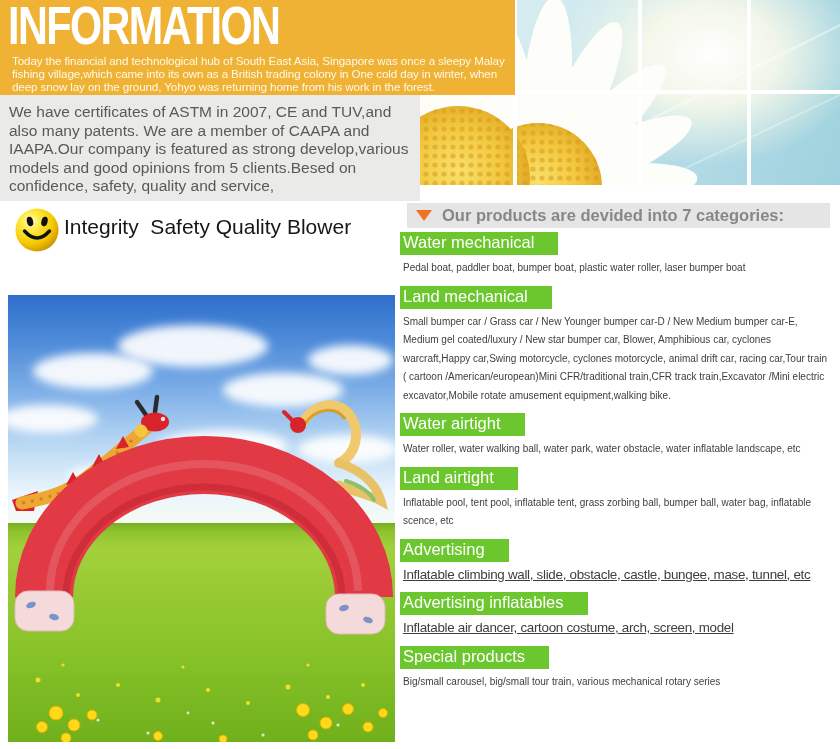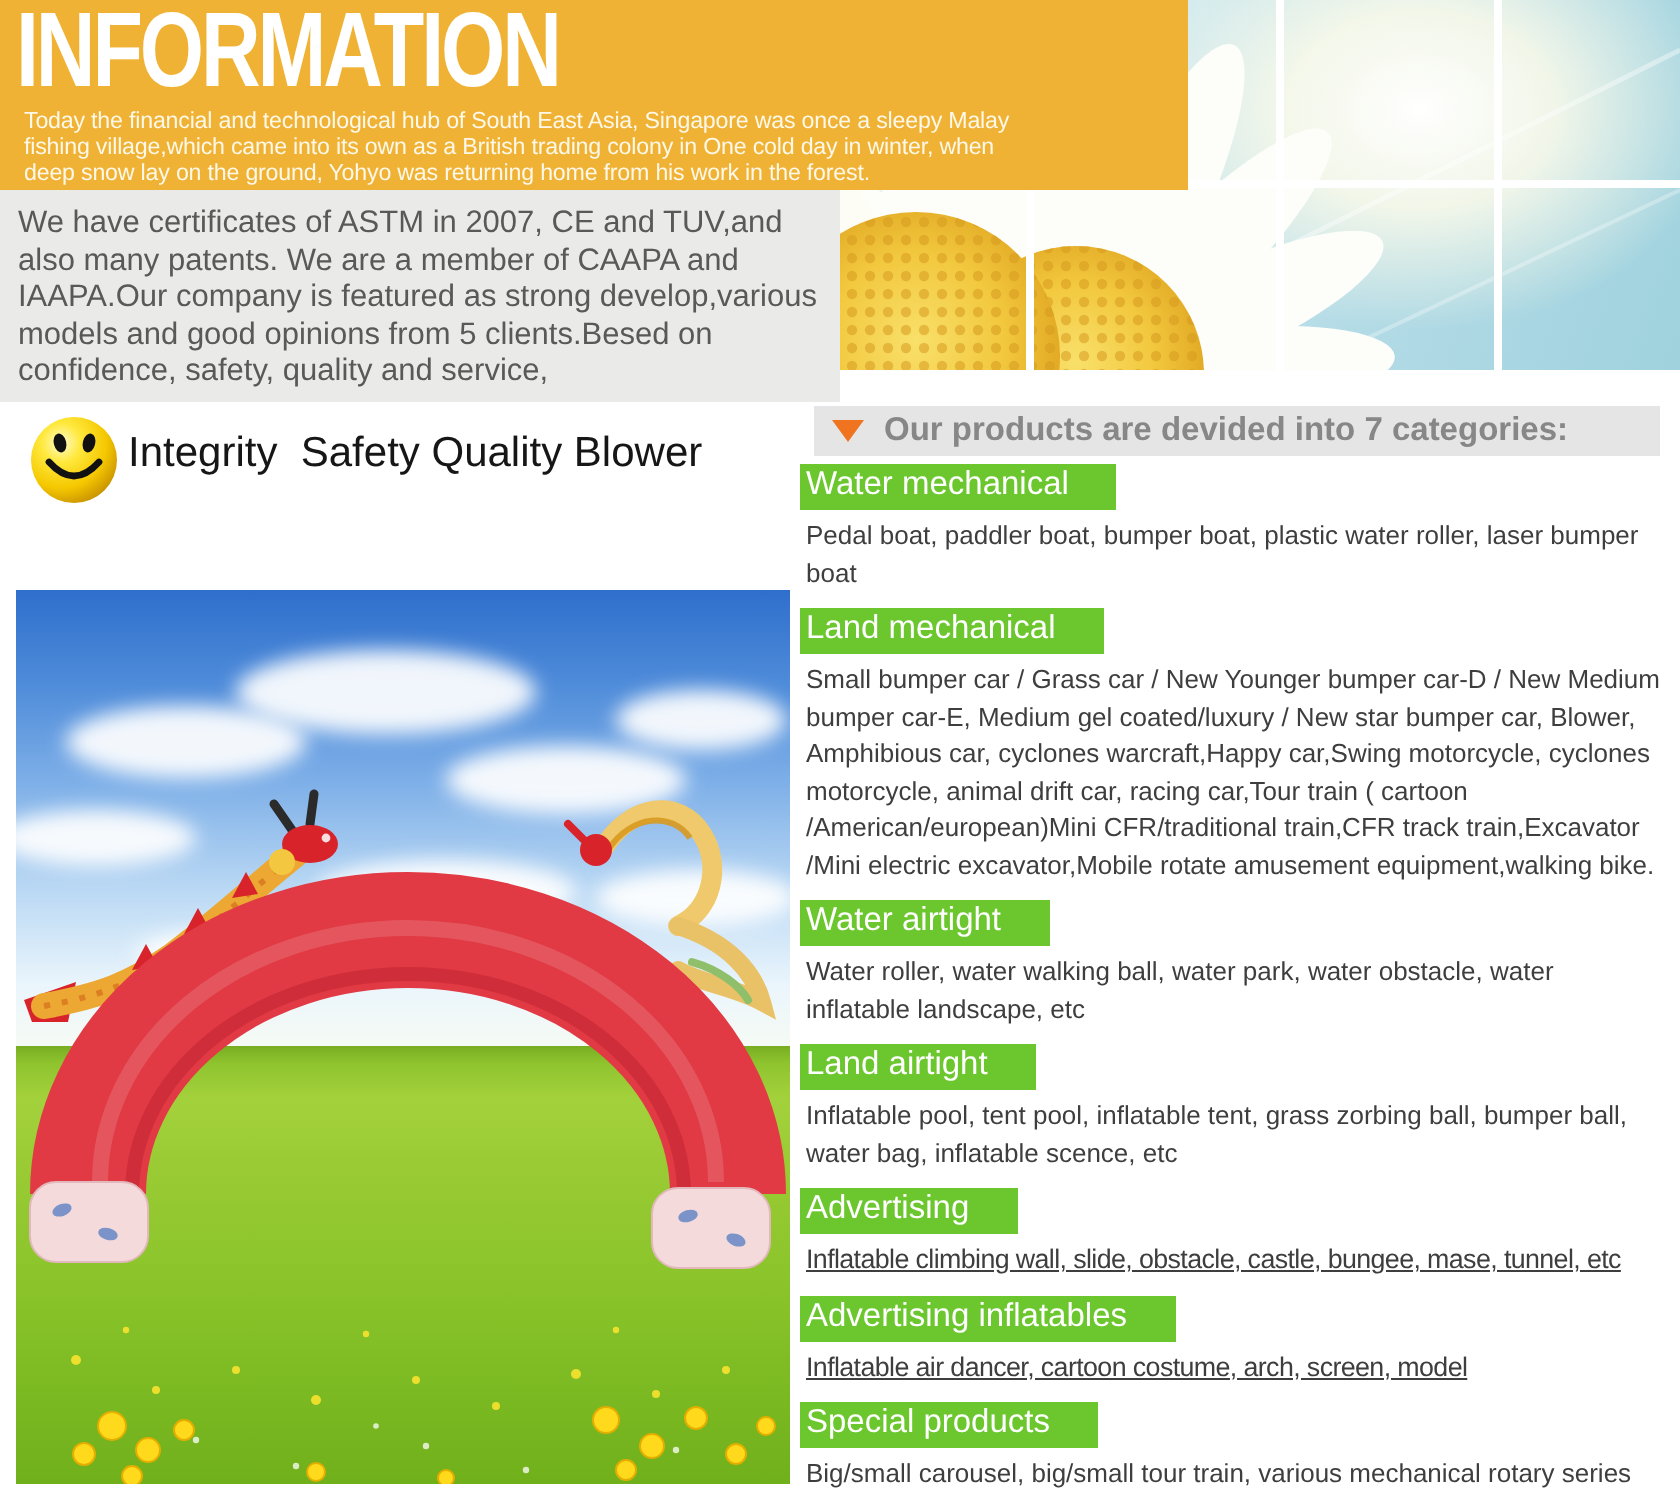--- a/index.html
+++ b/index.html
@@ -10,21 +10,21 @@
   .mosaic{position:absolute;left:420px;top:0;width:420px;height:185px;z-index:1;
           background:linear-gradient(110deg,#e3f1f3 0%,#cfe9ef 35%,#b3dbe6 65%,#9fd2de 100%);overflow:hidden;}
   .mosaic svg{position:absolute;left:0;top:0;}
   .gridline{position:absolute;background:#ffffff;z-index:5;}
   .gv1{left:93px;top:0;width:4px;height:185px;}
   .gv2{left:218px;top:0;width:4px;height:185px;}
   .gv3{left:327px;top:0;width:4px;height:185px;}
   .gh1{left:0;top:90px;width:420px;height:4px;}
 
   
-  .orange{position:absolute;left:0;top:0;width:594px;height:95px;background:#F0B235;z-index:2;}
+  .orange{position:absolute;left:0;top:0;width:515px;height:95px;background:#F0B235;z-index:2;}
   .info-title{position:absolute;left:8px;top:1px;color:#ffffff;font-weight:bold;
               font-size:53px;line-height:50px;letter-spacing:-2px;white-space:nowrap;
               transform:scaleX(0.78);transform-origin:0 0;}
   .info-sub{position:absolute;left:8px;top:50px;width:505px;margin:4px;color:#fdf8e8;
             font-size:11.6px;line-height:13.2px;letter-spacing:-0.1px;}
 
   
   .cert{position:absolute;left:0;top:95px;width:420px;height:106px;background:#EAEAE8;z-index:2;}
   .cert p{margin:8px 6px 16px 9px;color:#595959;font-size:15.5px;line-height:18.6px;}
 
@@ -51,21 +51,21 @@
   .p-art{position:absolute;left:0;top:0;}
 
   
   .col{position:absolute;left:400px;top:200px;width:432px;z-index:3;}
   .bar{height:25px;margin:3px 2px 4px 7px;background:#E5E5E5;display:flex;align-items:center;}
   .tri{width:0;height:0;margin:0 10px 0 9px;border-left:8px solid transparent;
        border-right:8px solid transparent;border-top:11px solid #F07420;}
   .bar-text{color:#878787;font-size:16.5px;font-weight:bold;}
   .tag{display:inline-block;background:#6CC72F;color:#ffffff;font-size:16.5px;
        padding:1px 24px 3px 3px;line-height:19px;}
-  .items{margin:4px 2px 8px 3px;color:#3E3E3E;font-size:13px;line-height:18.5px;}
+  .items{margin:4px 2px 8px 3px;color:#3E3E3E;font-size:10px;line-height:18.5px;}
   .items.narrow{font-size:13.4px;letter-spacing:-0.3px;text-decoration:underline;}
 </style>
 </head>
 <body>
 
 <div class="mosaic">
   <svg width="420" height="185" viewBox="0 0 420 185">
     <defs>
       <radialGradient id="sun" cx="50%" cy="50%" r="50%">
         <stop offset="0%" stop-color="#ffffff" stop-opacity="1"></stop>

